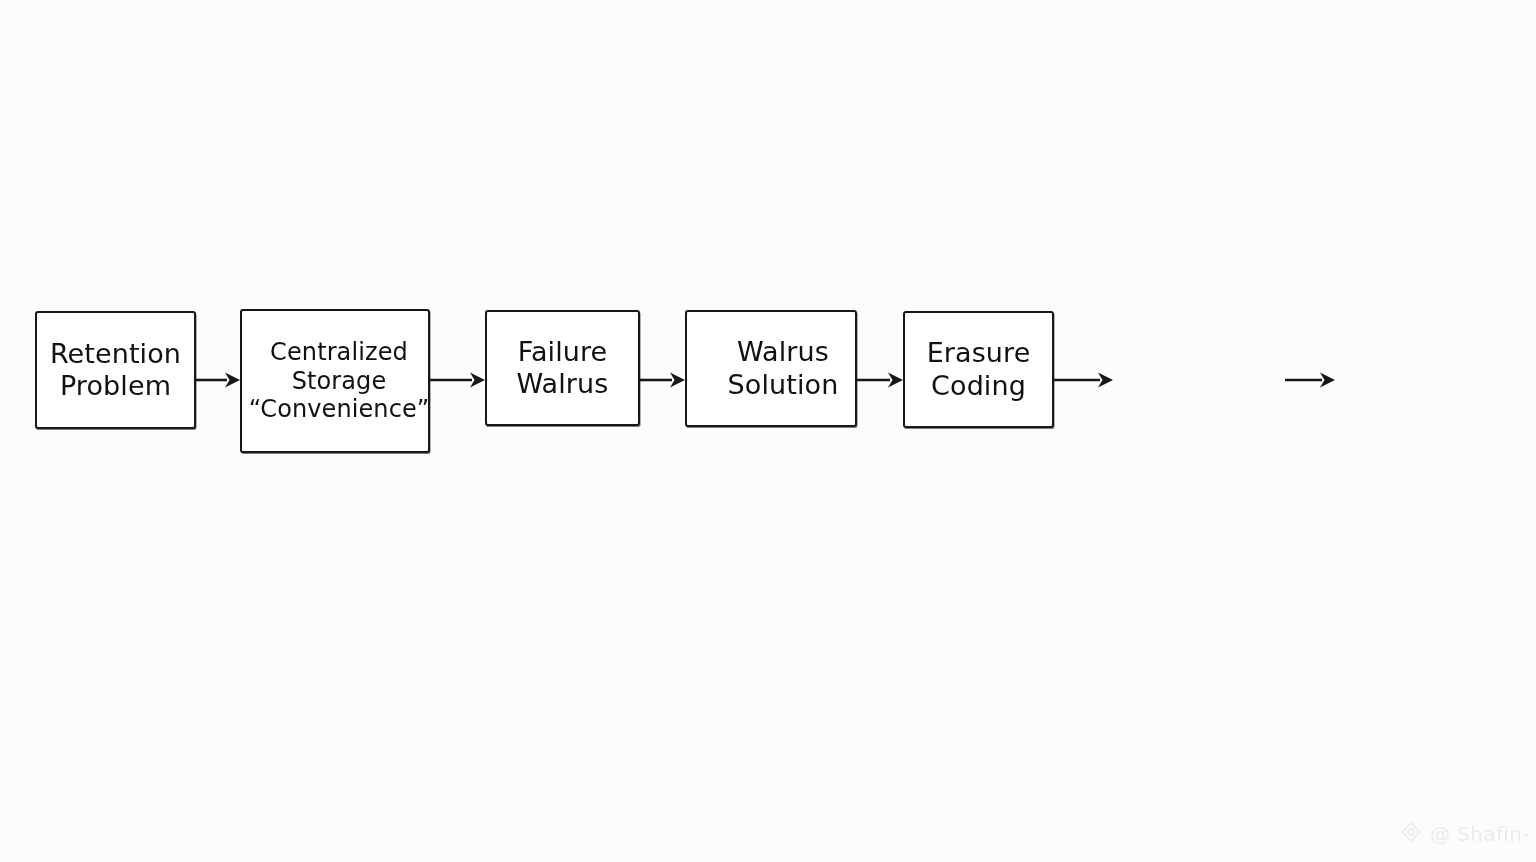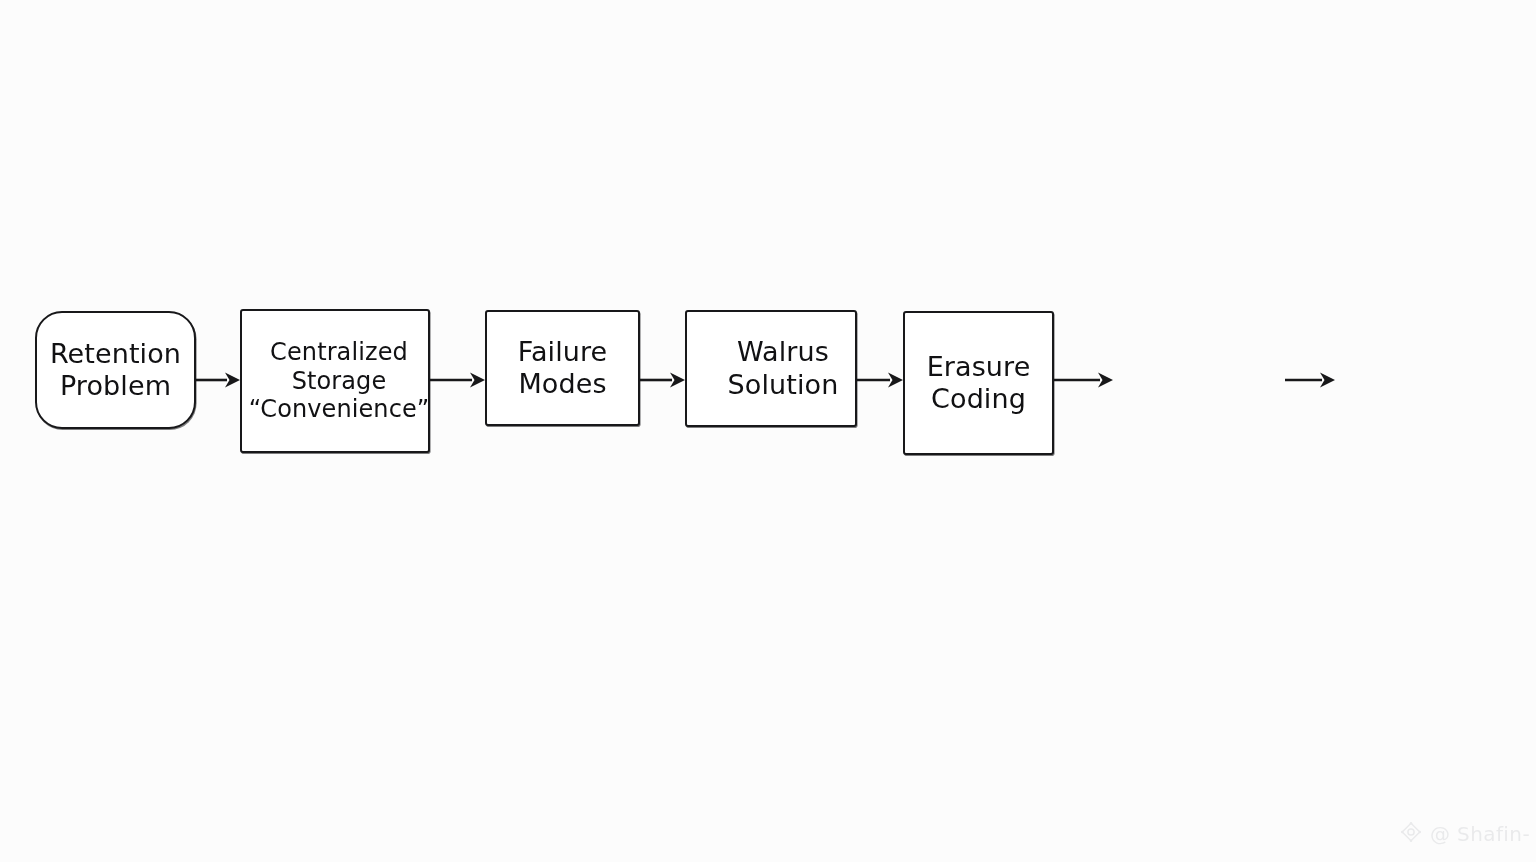--- a/index.html
+++ b/index.html
@@ -83,42 +83,42 @@
     white-space: nowrap;
   }
   #watermark .wm-logo { display: block; }
 </style>
 </head>
 <body>
 
 <div id="diagram-canvas">
   <div class="flow-row">
 
-    <div class="node-box lines-2" style="left: 35px; top: 311px; width: 161px; height: 118px; border-radius: 27px;">
+    <div class="node-box lines-2" style="left: 35px; top: 311px; width: 161px; height: 118px;">
       <span class="node-label">Retention
 Problem</span>
     </div>
 
     <div class="node-box lines-3" style="left: 240px; top: 309px; width: 190px; height: 144px; padding-left: 8px;">
       <span class="node-label">Centralized
 Storage
 “Convenience”</span>
     </div>
 
     <div class="node-box lines-2" style="left: 485px; top: 310px; width: 155px; height: 116px;">
       <span class="node-label">Failure
-Modes</span>
+Walrus</span>
     </div>
 
     <div class="node-box lines-2" style="left: 685px; top: 310px; width: 172px; height: 117px; padding-left: 24px;">
       <span class="node-label">Walrus
 Solution</span>
     </div>
 
-    <div class="node-box lines-2" style="left: 903px; top: 311px; width: 151px; height: 144px;">
+    <div class="node-box lines-2" style="left: 903px; top: 311px; width: 151px; height: 117px;">
       <span class="node-label">Erasure
 Coding</span>
     </div>
 
 
 
     <div class="connector" style="left: 196px; top: 368px; width: 44px;">
         <svg width="44" height="24" viewBox="0 0 44 24">
       <line x1="0" y1="12" x2="31" y2="12" stroke="#18181a" stroke-width="2.6" stroke-linecap="butt"></line>
       <path d="M29 4.6 L44 12 L29 19.4 L33.5 12 Z" fill="#18181a"></path>

